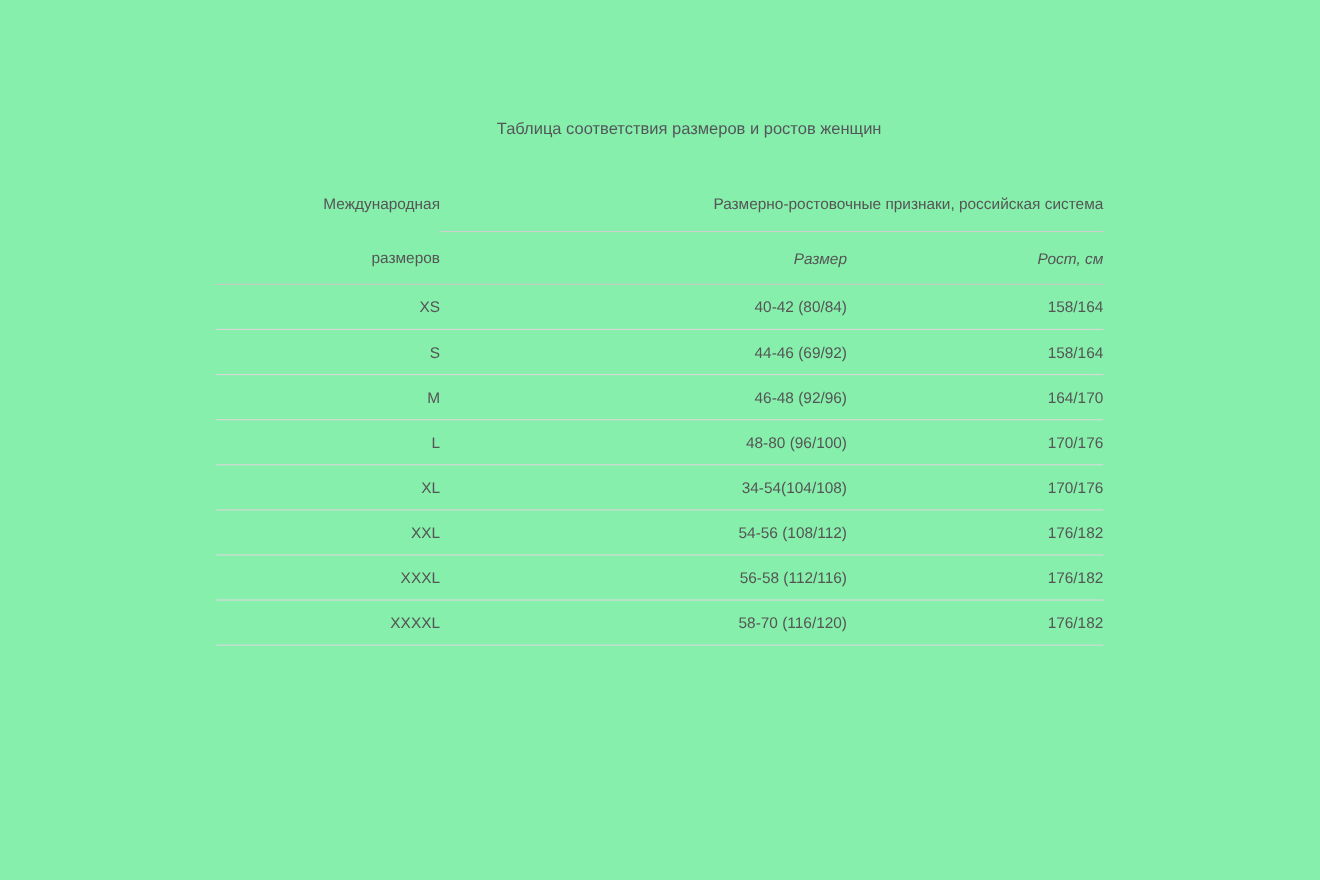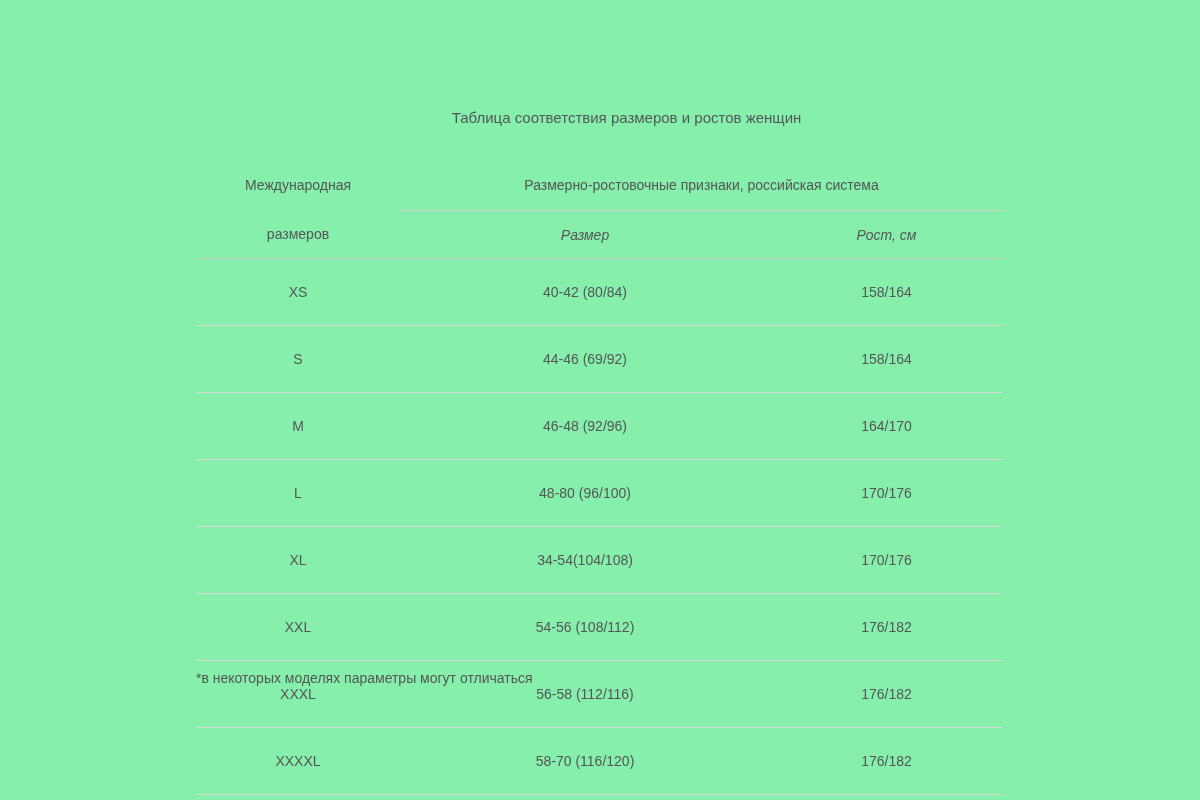--- a/index.html
+++ b/index.html
@@ -38,42 +38,42 @@
   table.size-table {
     border-collapse: collapse;
     table-layout: fixed;
     width: 807px;
     font-size: 14px;
     color: #555555;
   }
   .size-table th,
   .size-table td {
     font-weight: 400;
-    text-align: center;
+    text-align: right;
     vertical-align: middle;
     padding: 0;
   }
   .th-intl {
     border-bottom: 1px solid #c6c6c6;
   }
   .th-intl .line {
     line-height: 50px;
     height: 49px;
   }
   .th-group {
     height: 50px;
     border-bottom: 1px solid #d0d0d0;
   }
   .header-sub th {
     height: 47px;
     border-bottom: 1px solid #c6c6c6;
     font-style: italic;
   }
   .size-table tbody td {
-    height: 67px;
+    height: 41px;
     border-bottom: 1px solid #d9d9d9;
   }
   .footnote {
     position: absolute;
     top: 669px;
     left: 196px;
     font-size: 14px;
     line-height: 18px;
     color: #555555;
   }
@@ -143,15 +143,14 @@
         </tr>
         <tr>
           <td>XXXXL</td>
           <td>58-70 (116/120)</td>
           <td>176/182</td>
         </tr>
       </tbody>
     </table>
   </div>
 
-  <div class="footnote">*в некоторых моделях параметры могут отличаться</div>
 
 </div>
 
 </body></html>

